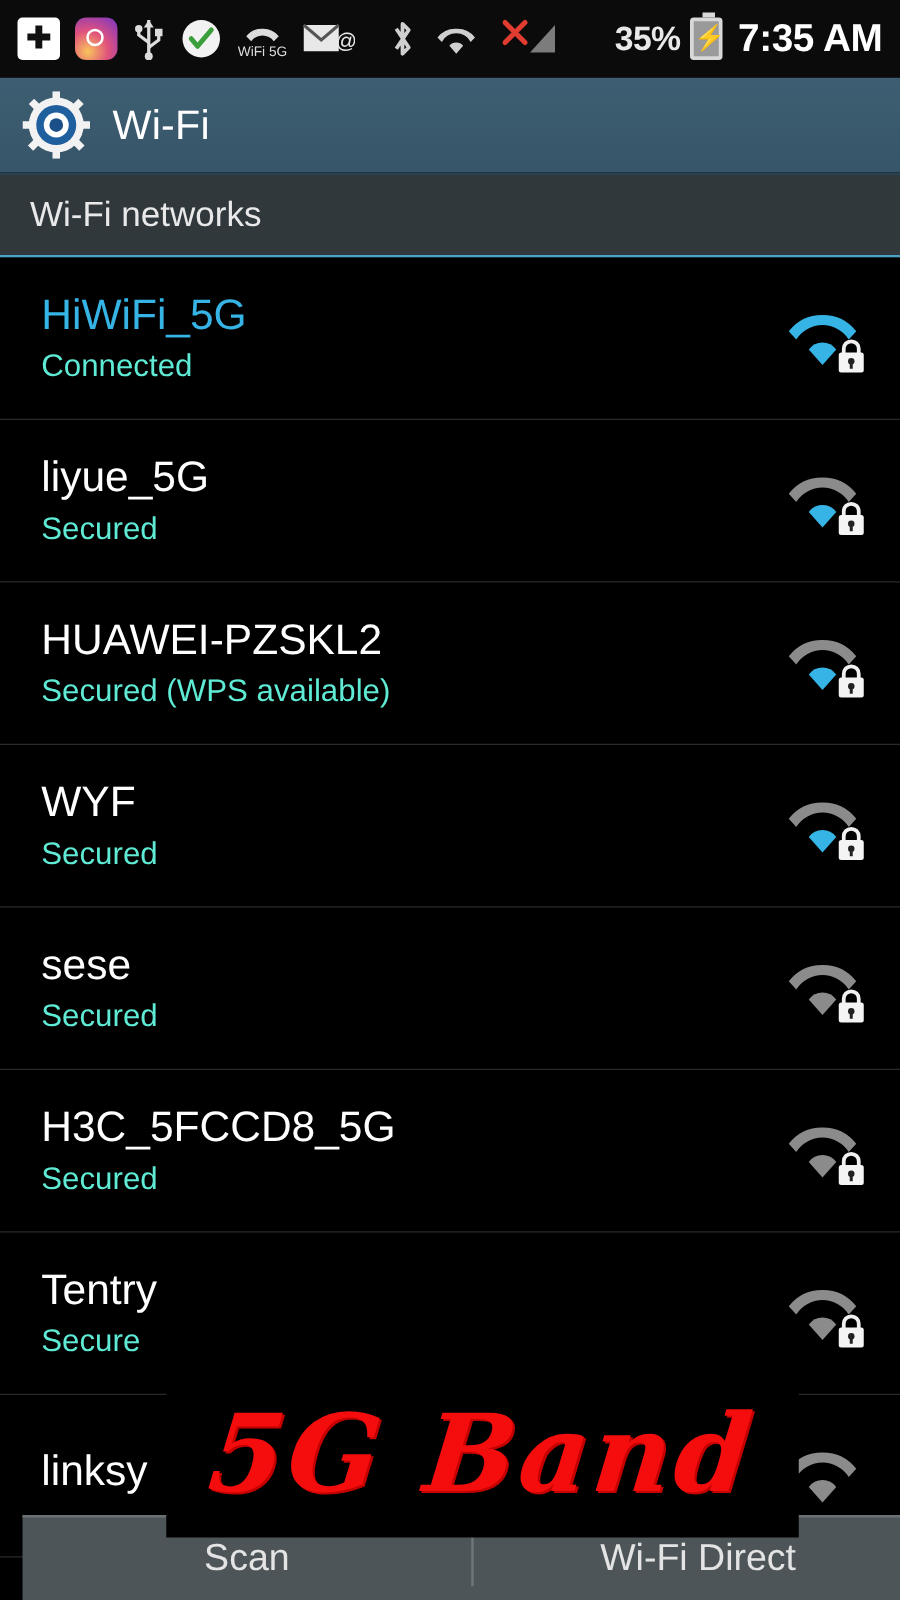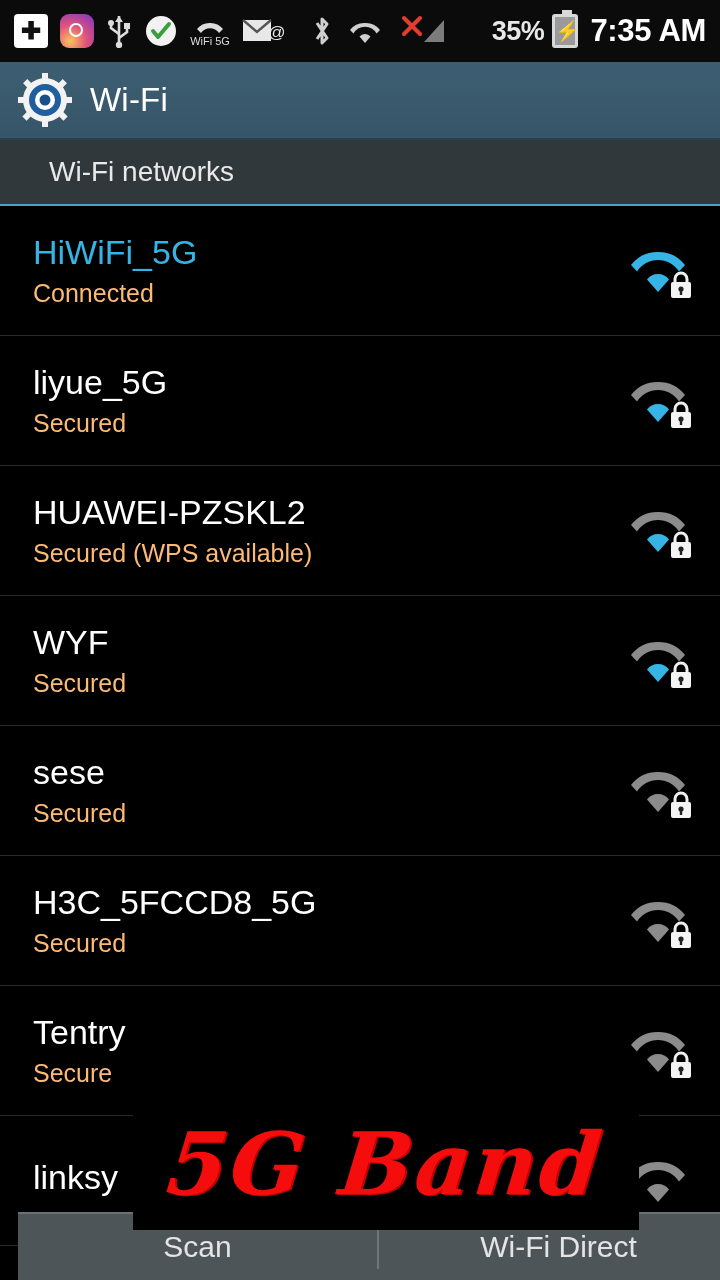--- a/index.html
+++ b/index.html
@@ -164,21 +164,21 @@
     justify-content: center;
     letter-spacing: 0.5px;
   }
 
   
   .section-header {
     height: 66px;
     background: #30383c;
     display: flex;
     align-items: center;
-    padding-left: 49px;
+    padding-left: 24px;
     border-bottom: 2px solid #4aa3c7;
     box-sizing: border-box;
   }
   .section-header span {
     color: #e9e9e9;
     font-size: 28px;
     font-weight: 500;
   }
 
   
@@ -203,21 +203,21 @@
     color: #ffffff;
     line-height: 1.12;
     font-weight: 400;
     white-space: nowrap;
   }
   .ssid.connected {
     color: #36b4e5;
   }
   .substatus {
     font-size: 25px;
-    color: #fdba74;
+    color: #5eead4;
     margin-top: 7px;
     white-space: nowrap;
   }
   .wifi-ico {
     width: 72px;
     height: 62px;
     position: relative;
     flex: none;
   }
   .wifi-ico svg { display: block; }

